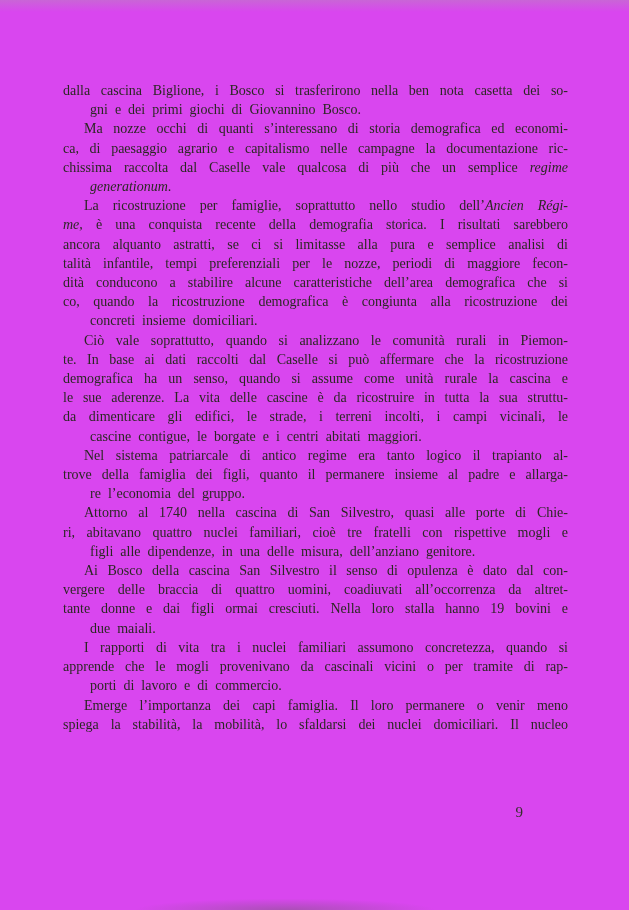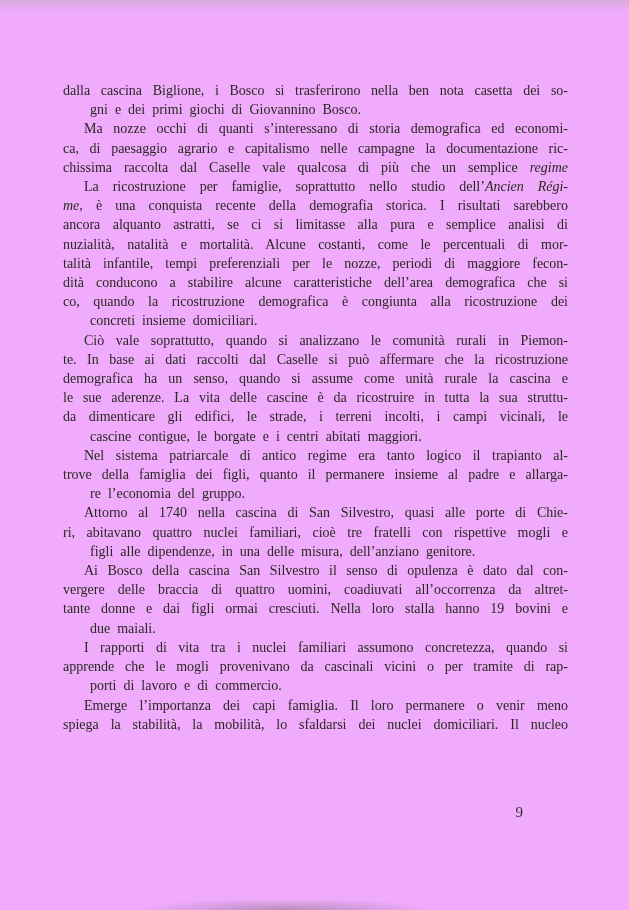--- a/index.html
+++ b/index.html
@@ -4,21 +4,21 @@
 <style>
   html, body {
     margin: 0;
     padding: 0;
     background: #fbfaf8;
   }
   .page {
     position: relative;
     width: 629px;
     height: 910px;
-    background: #f0abfc;
+    background: #d946ef;
     overflow: hidden;
   }
   .edge-top {
     position: absolute;
     top: 0; left: 0; right: 0;
     height: 12px;
     background: linear-gradient(180deg, rgba(168,167,162,0.32), rgba(168,167,162,0));
     pointer-events: none;
   }
   .edge-bottom-smudge {
@@ -70,24 +70,24 @@
 <body>
 
 <div class="page">
   <div class="edge-top"></div>
   <div class="text-block" id="text-block">
       <div class="line"><span>dalla cascina Biglione, i Bosco si trasferirono nella ben nota casetta dei so-</span></div>
       <div class="line last"><span>gni e dei primi giochi di Giovannino Bosco.</span></div>
       <div class="line indent"><span>Ma nozze occhi di quanti s’interessano di storia demografica ed economi-</span></div>
       <div class="line"><span>ca, di paesaggio agrario e capitalismo nelle campagne la documentazione ric-</span></div>
       <div class="line"><span>chissima raccolta dal Caselle vale qualcosa di più che un semplice </span><span class="i">regime</span></div>
+      <div class="line last"><span class="i">generationum</span><span>.</span></div>
       <div class="line indent"><span>La ricostruzione per famiglie, soprattutto nello studio dell’</span><span class="i">Ancien Régi-</span></div>
       <div class="line"><span class="i">me,</span><span> è una conquista recente della demografia storica. I risultati sarebbero</span></div>
       <div class="line"><span>ancora alquanto astratti, se ci si limitasse alla pura e semplice analisi di</span></div>
-      <div class="line"><span>nuzialità, natalità e mortalità. Alcune costanti, come le percentuali di mor-</span></div>
       <div class="line"><span>talità infantile, tempi preferenziali per le nozze, periodi di maggiore fecon-</span></div>
       <div class="line"><span>dità conducono a stabilire alcune caratteristiche dell’area demografica che si</span></div>
       <div class="line"><span>co, quando la ricostruzione demografica è congiunta alla ricostruzione dei</span></div>
       <div class="line last"><span>concreti insieme domiciliari.</span></div>
       <div class="line indent"><span>Ciò vale soprattutto, quando si analizzano le comunità rurali in Piemon-</span></div>
       <div class="line"><span>te. In base ai dati raccolti dal Caselle si può affermare che la ricostruzione</span></div>
       <div class="line"><span>demografica ha un senso, quando si assume come unità rurale la cascina e</span></div>
       <div class="line"><span>le sue aderenze. La vita delle cascine è da ricostruire in tutta la sua struttu-</span></div>
       <div class="line"><span>da dimenticare gli edifici, le strade, i terreni incolti, i campi vicinali, le</span></div>
       <div class="line last"><span>cascine contigue, le borgate e i centri abitati maggiori.</span></div>

